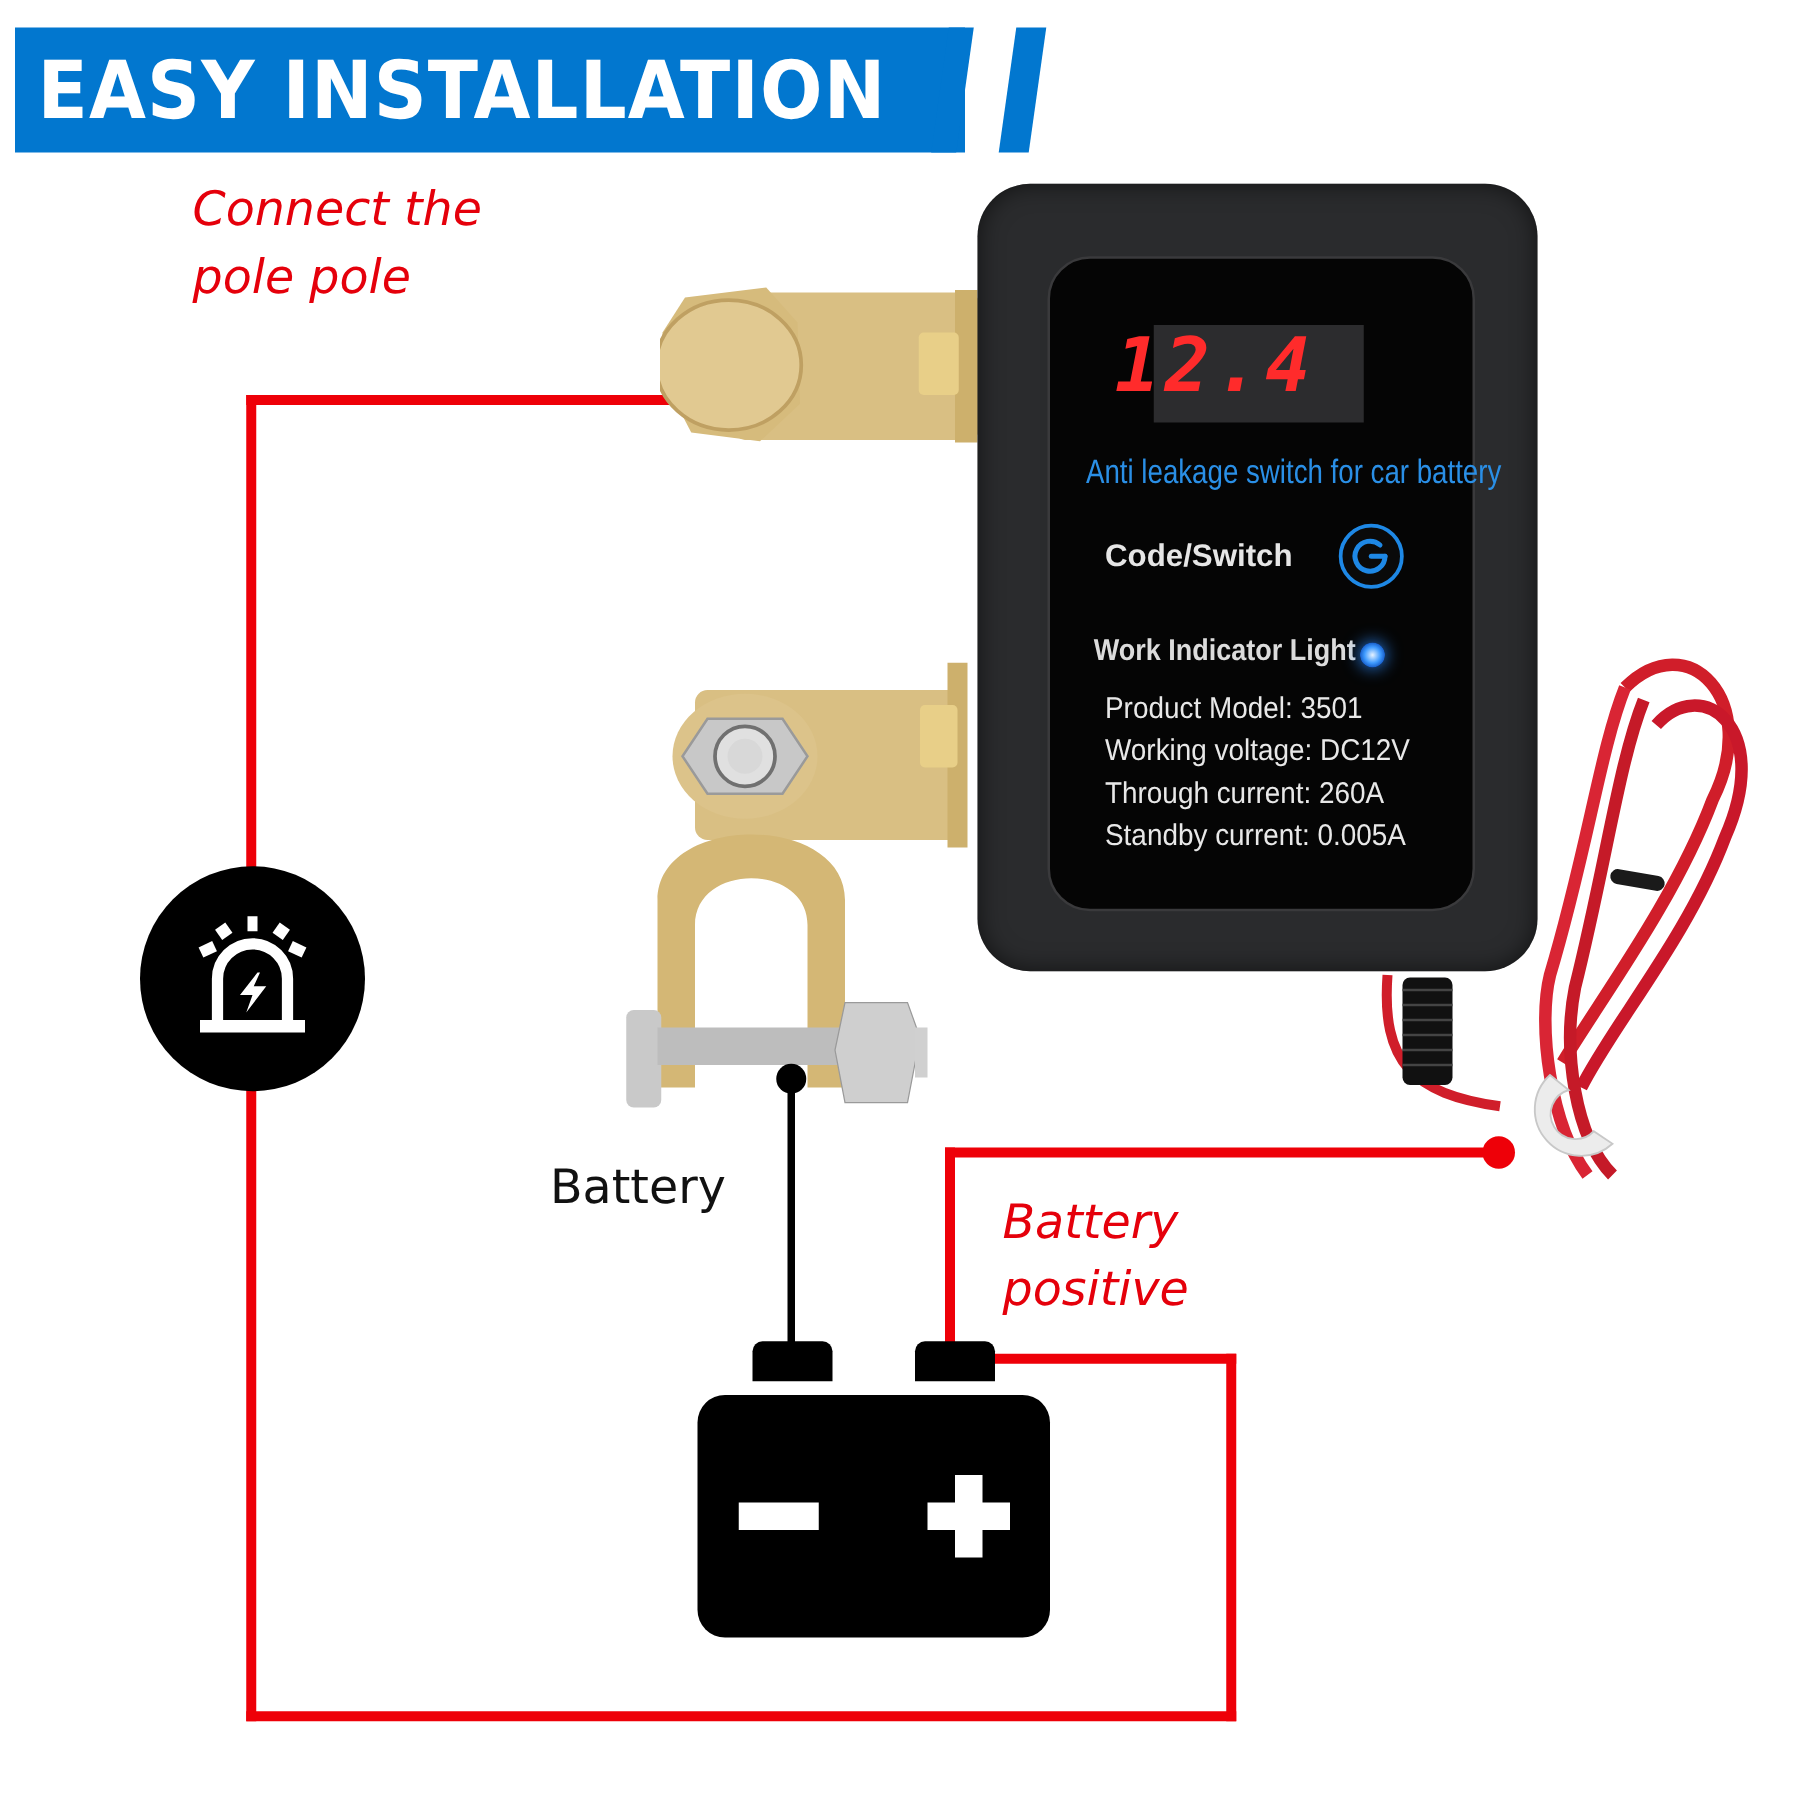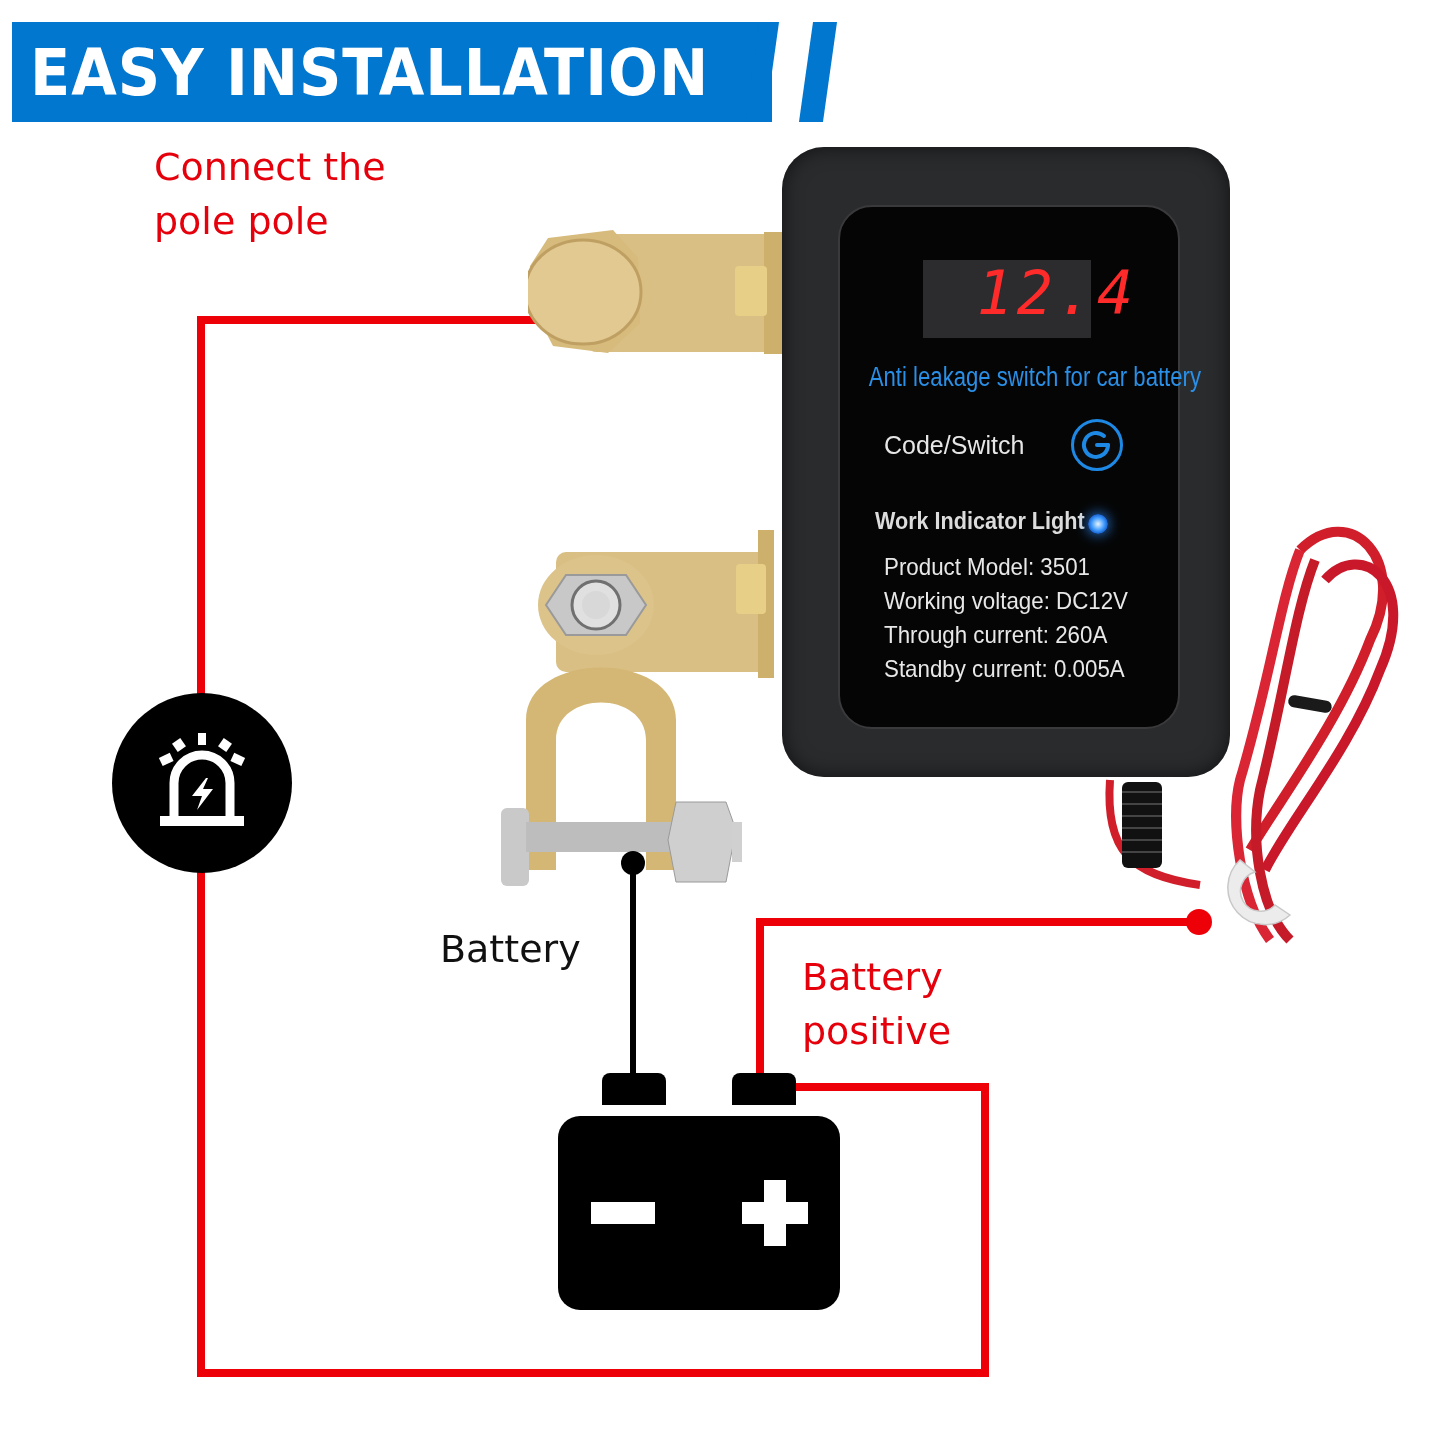--- a/index.html
+++ b/index.html
@@ -2,31 +2,31 @@
 <html><head>
 <meta charset="utf-8">
 <style>
   html, body { margin:0; padding:0; background:#ffffff; }
   body { width:1445px; height:1445px; position:relative; overflow:hidden; font-family:"DejaVu Sans", sans-serif; }
   .abs { position:absolute; }
   .banner { left:12px; top:22px; width:760px; height:100px; background:#0277cf; }
   .banner-title { left:30px; top:28px; color:#ffffff; font-family:"DejaVu Sans", sans-serif; font-weight:bold; font-size:64px; letter-spacing:1px; line-height:90px; transform:scaleX(0.92); transform-origin:left center; white-space:nowrap; }
   .slash { top:22px; width:20px; height:100px; background:#0277cf; transform:skewX(-8deg); }
   .label { font-family:"DejaVu Sans", sans-serif; font-size:38px; line-height:54px; white-space:nowrap; }
-  .label.red { color:#e5000b; }
+  .label.red { color:#e5000b;font-style:italic; }
   .label.black { color:#111111; }
   .wire { background:#ee0008; position:absolute; }
   .wire-black { background:#000000; position:absolute; }
   .dot { position:absolute; width:26px; height:26px; border-radius:50%; background:#ee0008; }
   .device { left:782px; top:147px; width:448px; height:630px; background:#2a2b2d; border-radius:42px; box-shadow: inset 0 0 20px rgba(0,0,0,0.6); }
   .screen { left:838px; top:205px; width:338px; height:520px; background:#050505; border-radius:34px; border:2px solid #3a3a3c; }
   .lcd { left:923px; top:260px; width:168px; height:78px; background:#2c2c2e; }
-  .lcd-text { left:973px; top:258px; width:168px; text-align:center; font-family:"DejaVu Sans Mono", monospace; font-size:60px; font-weight:normal; color:#ff2b2b; letter-spacing:4px; font-style:italic; }
+  .lcd-text { left:888px; top:258px; width:168px; text-align:center; font-family:"DejaVu Sans Mono", monospace; font-size:60px; font-weight:bold; color:#ff2b2b; letter-spacing:4px; font-style:italic; }
   .anti { left:838px; top:362px; width:342px; text-align:center; color:#2a8fe6; font-family:"Liberation Sans", sans-serif; font-size:27px; transform:scaleX(0.82); transform-origin:center; white-space:nowrap; }
-  .code { left:884px; top:431px; color:#e6e6e6; font-family:"Liberation Sans", sans-serif; font-weight:normal; font-size:25px; }
+  .code { left:884px; top:431px; color:#e6e6e6; font-family:"Liberation Sans", sans-serif; font-weight:bold; font-size:25px; }
   .power { left:1071px; top:419px; width:52px; height:52px; border-radius:50%; border:3px solid #1e88e5; box-sizing:border-box; background:#0a0a0a; display:flex; align-items:center; justify-content:center; }
   .work { left:875px; top:507px; color:#dcdcdc; font-family:"Liberation Sans", sans-serif; font-weight:bold; font-size:24px; transform:scaleX(0.9); transform-origin:left center; white-space:nowrap; }
   .led { left:1088px; top:514px; width:20px; height:20px; border-radius:50%; background:radial-gradient(circle,#e6f2ff 0%, #3f9bff 45%, #1053c0 75%, rgba(16,83,192,0) 100%); box-shadow:0 0 14px #2d8cff; }
   .spec { left:884px; color:#e8e8e8; font-family:"Liberation Sans", sans-serif; font-size:24px; white-space:nowrap; transform:scaleX(0.93); transform-origin:left center; }
   .alarm { left:112px; top:693px; width:180px; height:180px; border-radius:50%; background:#000000; }
   .battery-body { left:558px; top:1116px; width:282px; height:194px; background:#000; border-radius:22px; }
   .bat-term { top:1073px; width:64px; height:32px; background:#000; border-radius:8px 8px 0 0; }
 </style>
 </head>
 <body>

